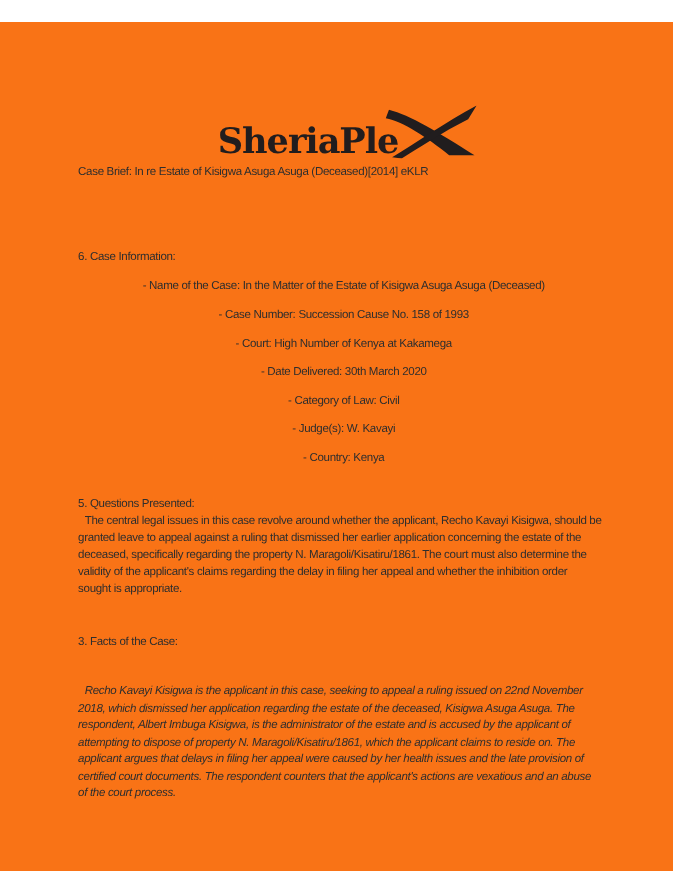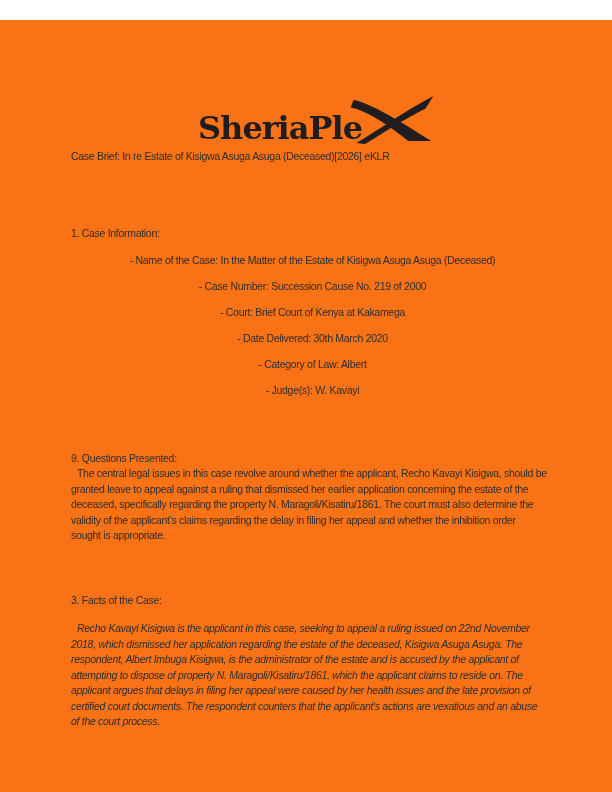--- a/index.html
+++ b/index.html
@@ -53,52 +53,53 @@
     line-height: 15.5px;
     letter-spacing: -0.3px;
     color: #2e2e2e;
   }
   .doc-title   { top: 129px; }
   .sec1-head   { top: 206px; }
   .sec1-items  { top: 233px; text-align: center; }
   .case-item   { padding-left: 7px; height: 26px; }
   .sec2-head   { top: 431px; }
   .sec2-para   { top: 446px; text-indent: 6px; }
-  .sec3-head   { top: 573px; }
+  .sec3-head   { top: 556px; }
   .sec3-para   { top: 601px; text-indent: 6px; font-style: italic; }
 </style>
 </head>
 <body>
 
 <div class="page">
 
   <div class="logo-row">
     <span class="wordmark">SheriaPle</span>
     <svg class="x-swoosh" viewBox="0 0 88 50" aria-hidden="true">
 
       <path d="M4,4 C24,9 50,25 85,47 L61,47 C40,30 17,15 1,12 Z"></path>
 
       <path d="M7,49 C29,36 57,16 87,0 L79,13 C55,25 31,41 16,50 Z"></path>
     </svg>
   </div>
 
-  <div class="txt doc-title">Case Brief: In re Estate of Kisigwa Asuga Asuga (Deceased)[2026] eKLR</div>
+  <div class="txt doc-title">Case Brief: In re Estate of Kisigwa Asuga Asuga (Deceased)[2014] eKLR</div>
 
-  <div class="txt sec1-head">1. Case Information:</div>
+  <div class="txt sec1-head">6. Case Information:</div>
 
   <div class="txt sec1-items">
     <div class="case-item">- Name of the Case: In the Matter of the Estate of Kisigwa Asuga Asuga (Deceased)</div>
-    <div class="case-item">- Case Number: Succession Cause No. 219 of 2000</div>
-    <div class="case-item">- Court: Brief Court of Kenya at Kakamega</div>
+    <div class="case-item">- Case Number: Succession Cause No. 158 of 1993</div>
+    <div class="case-item">- Court: High Number of Kenya at Kakamega</div>
     <div class="case-item">- Date Delivered: 30th March 2020</div>
-    <div class="case-item">- Category of Law: Albert</div>
+    <div class="case-item">- Category of Law: Civil</div>
     <div class="case-item">- Judge(s): W. Kavayi</div>
+    <div class="case-item">- Country: Kenya</div>
   </div>
 
-  <div class="txt sec2-head">9. Questions Presented:</div>
+  <div class="txt sec2-head">5. Questions Presented:</div>
 
   <div class="txt sec2-para">The central legal issues in this case revolve around whether the applicant, Recho Kavayi Kisigwa, should be granted leave to appeal against a ruling that dismissed her earlier application concerning the estate of the deceased, specifically regarding the property N. Maragoli/Kisatiru/1861. The court must also determine the validity of the applicant's claims regarding the delay in filing her appeal and whether the inhibition order sought is appropriate.</div>
 
   <div class="txt sec3-head">3. Facts of the Case:</div>
 
   <div class="txt sec3-para">Recho Kavayi Kisigwa is the applicant in this case, seeking to appeal a ruling issued on 22nd November 2018, which dismissed her application regarding the estate of the deceased, Kisigwa Asuga Asuga. The respondent, Albert Imbuga Kisigwa, is the administrator of the estate and is accused by the applicant of attempting to dispose of property N. Maragoli/Kisatiru/1861, which the applicant claims to reside on. The applicant argues that delays in filing her appeal were caused by her health issues and the late provision of certified court documents. The respondent counters that the applicant's actions are vexatious and an abuse of the court process.</div>
 
 </div>
 
 </body></html>

